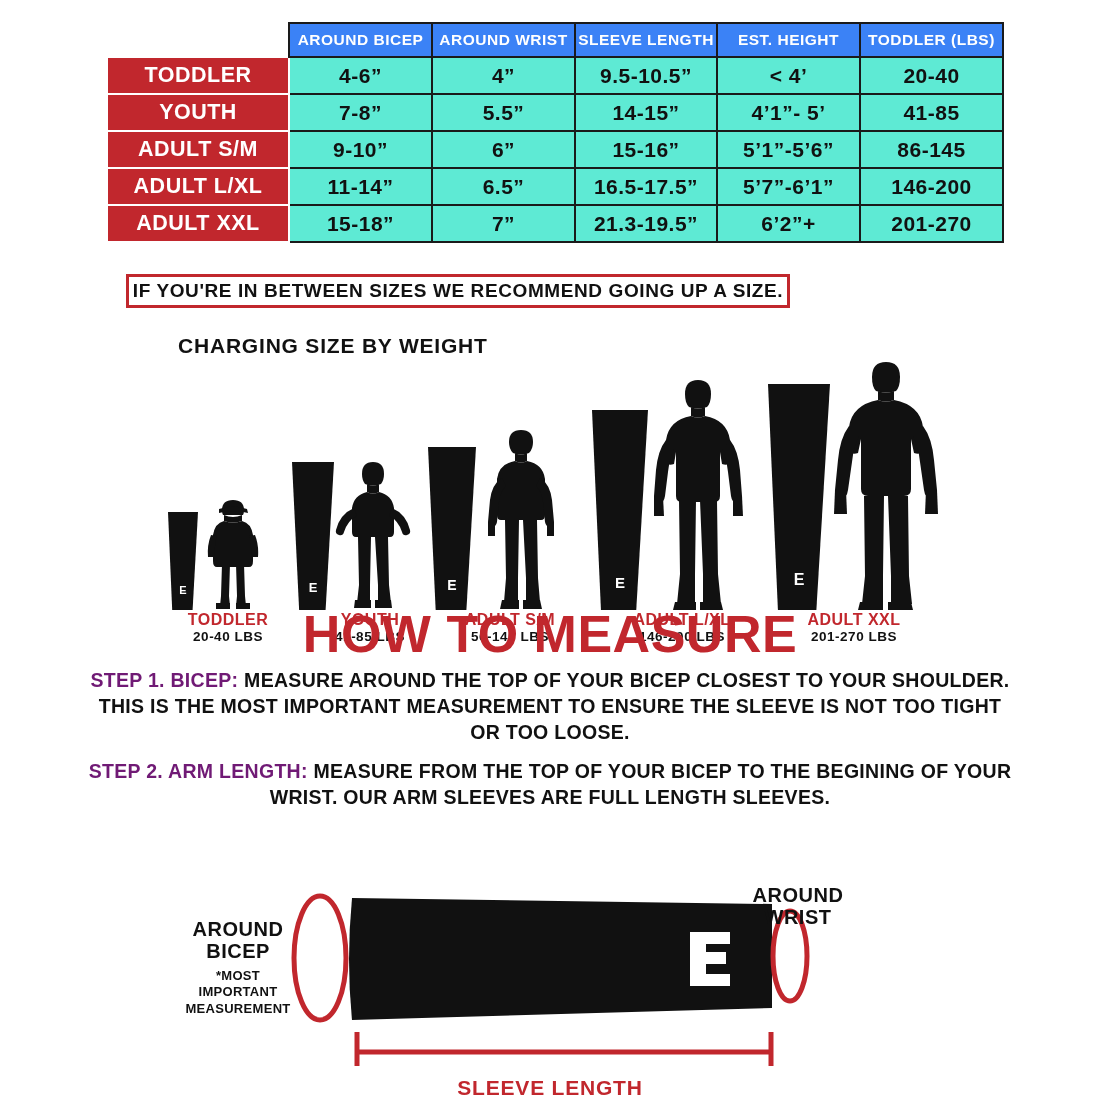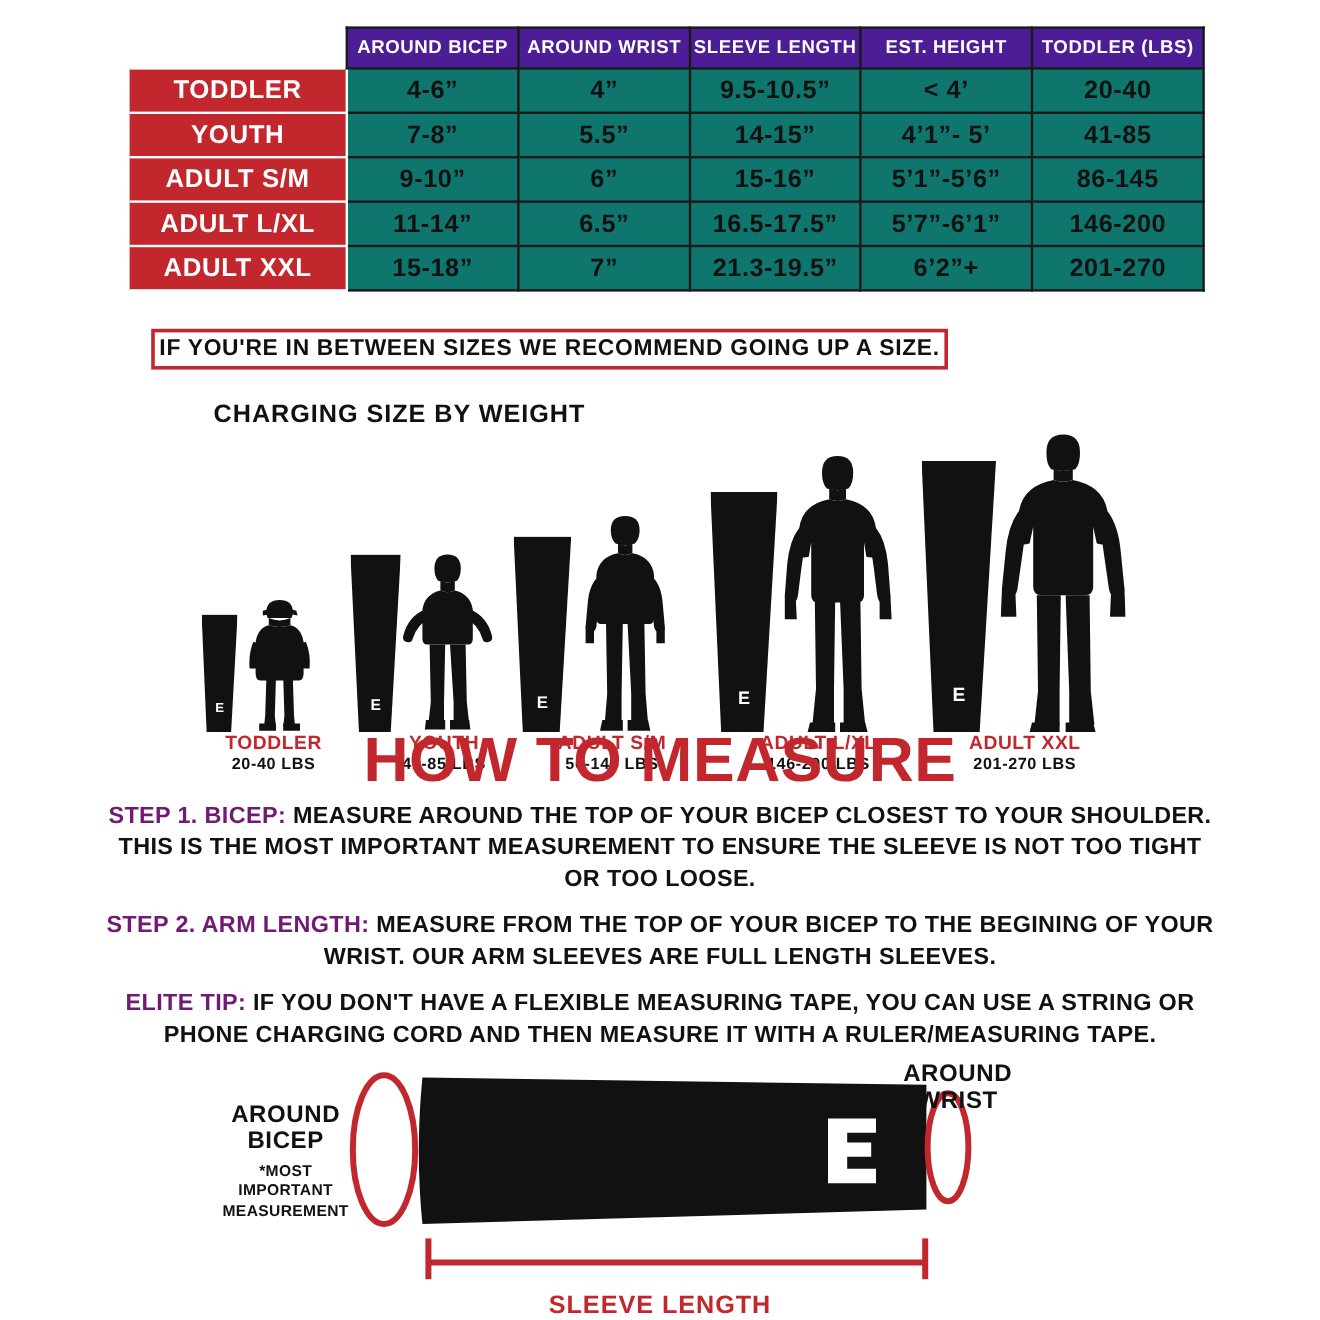--- a/index.html
+++ b/index.html
@@ -23,36 +23,36 @@
     width:895px;
     table-layout:fixed;
   }
   table.size-table th, table.size-table td {
     border:2px solid #1a1a1a;
     text-align:center;
     font-weight:bold;
     letter-spacing:0.5px;
   }
   table.size-table thead th {
-    background:#4c1d95;
+    background:#3b82f6;
     color:#ffffff;
     font-size:15.5px;
     height:34px;
     padding:2px 2px;
     white-space:nowrap;
   }
   table.size-table thead th.corner {
     background:#ffffff;
     border:none;
   }
   table.size-table tbody td {
     height:37px;
     font-size:21px;
     color:#111111;
-    background:#0f766e;
+    background:#5eead4;
     white-space:nowrap;
   }
   table.size-table tbody td.rowhead {
     background:#c1272d;
     color:#ffffff;
     font-size:21.5px;
     border:2px solid #ffffff;
     border-left:none;
     letter-spacing:0.5px;
   }
@@ -365,27 +365,20 @@
     </div>
 
     <div class="step">
       <div class="line">
         <span class="hl">STEP 2. ARM LENGTH:</span>
         <span>MEASURE FROM THE TOP OF YOUR BICEP TO THE BEGINING OF YOUR</span>
       </div>
       <div class="line">WRIST. OUR ARM SLEEVES ARE FULL LENGTH SLEEVES.</div>
     </div>
 
-    <div class="step">
-      <div class="line">
-        <span class="hl">ELITE TIP:</span>
-        <span>IF YOU DON'T HAVE A FLEXIBLE MEASURING TAPE, YOU CAN USE A STRING OR</span>
-      </div>
-      <div class="line">PHONE CHARGING CORD AND THEN MEASURE IT WITH A RULER/MEASURING TAPE.</div>
-    </div>
 
   </div>
 
   <div class="diagram">
 
     <svg width="1100" height="220" viewBox="0 0 1100 220" style="position:absolute; left:0; top:0;">
 
       <path d="M352 18 L772 24 L772 128 L352 140 Q346 80 352 18 Z" fill="#111111"></path>
 
       <ellipse cx="320" cy="78" rx="26" ry="62" fill="none" stroke="#c1272d" stroke-width="5"></ellipse>

